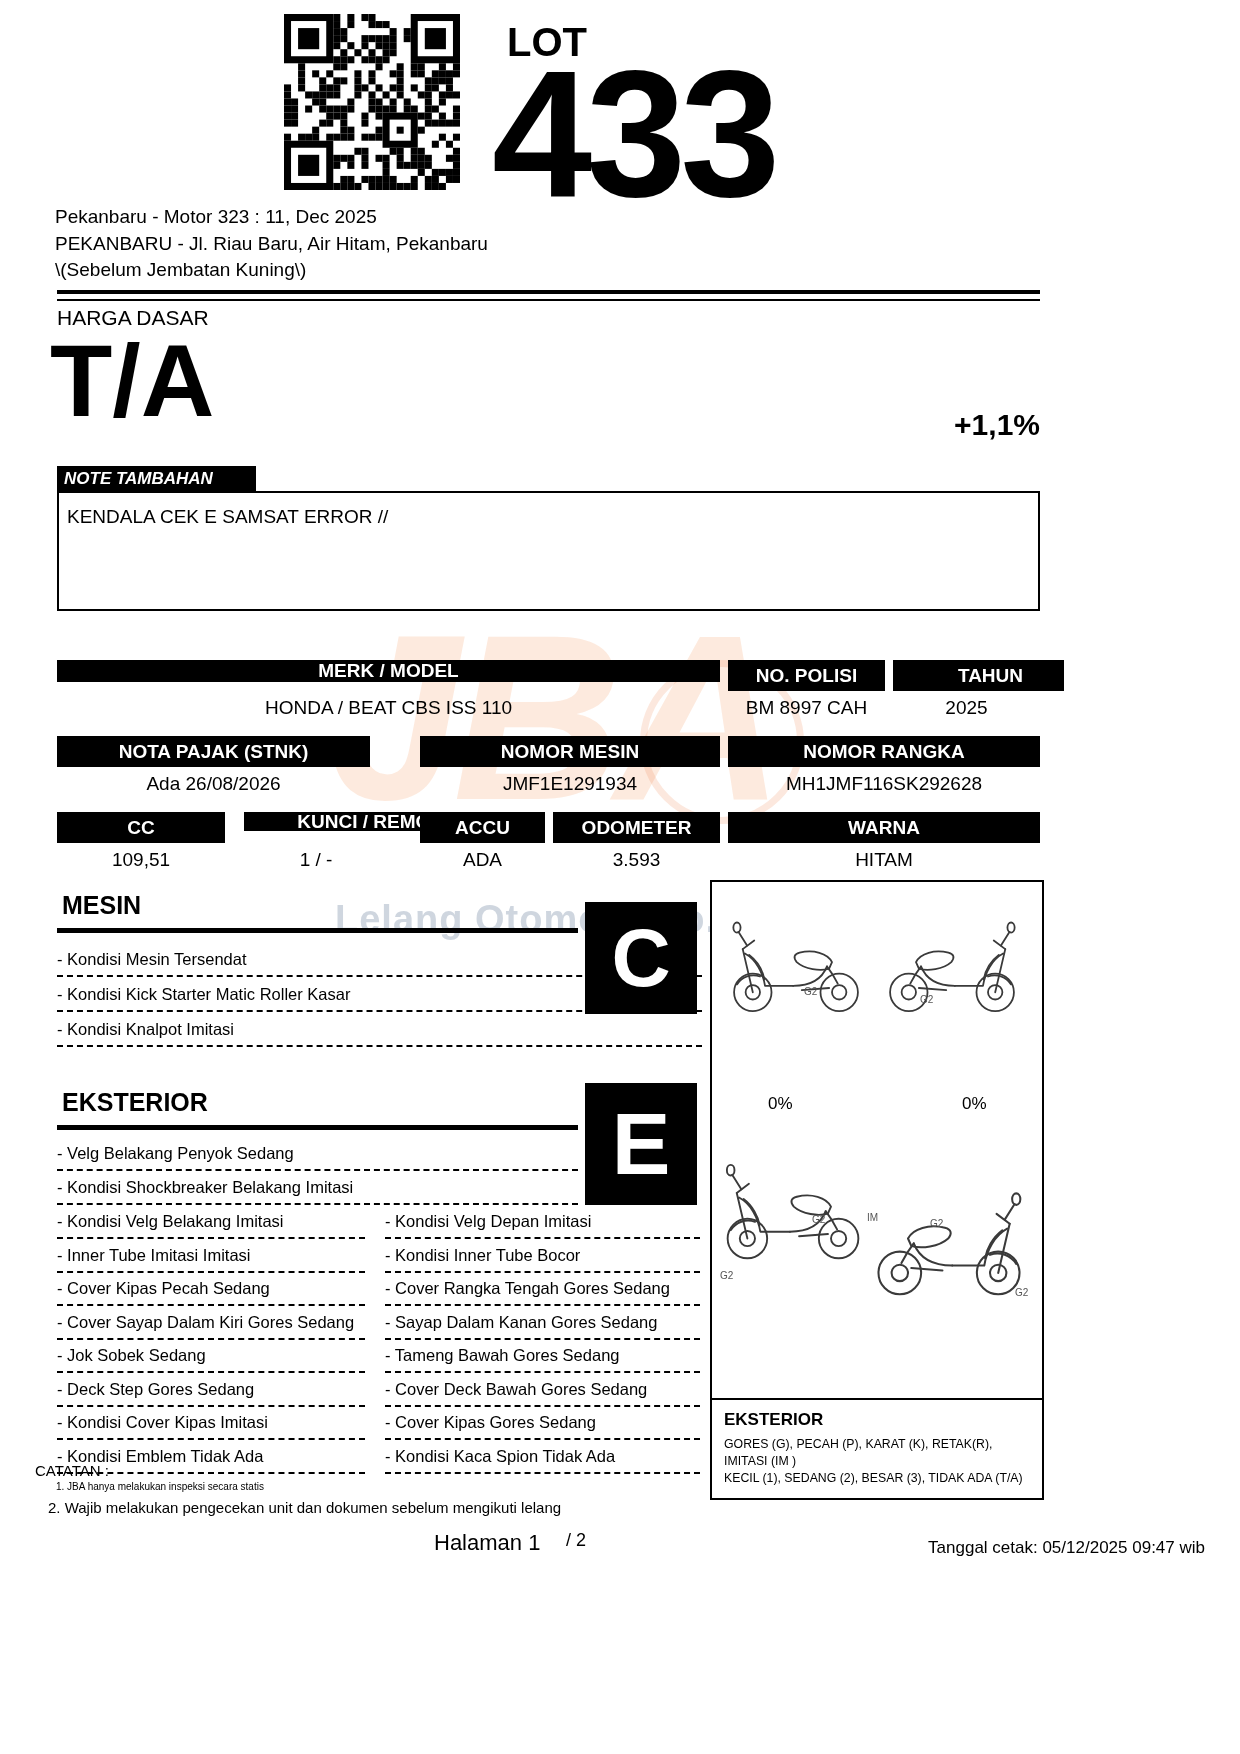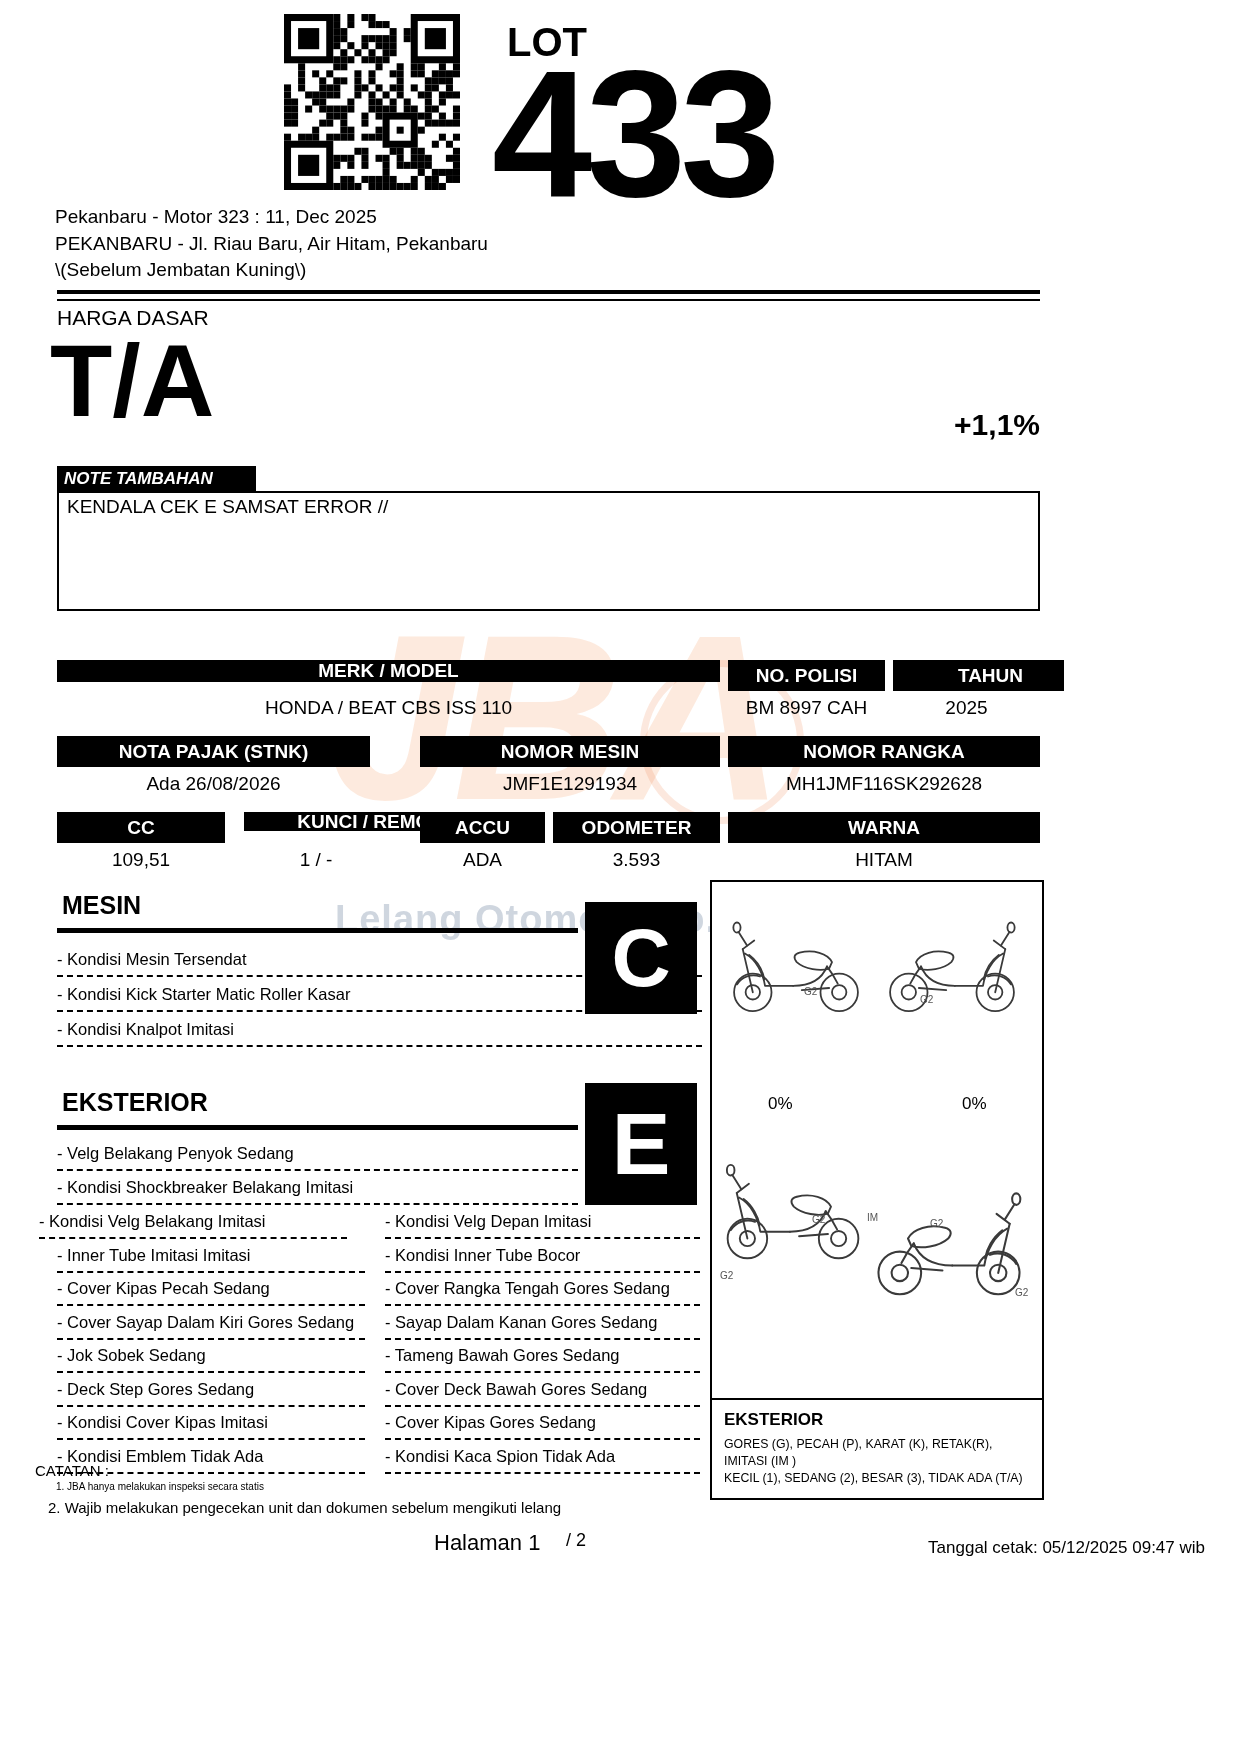--- a/index.html
+++ b/index.html
@@ -321,21 +321,21 @@
   </div>
 
   <div class="abs z2" style="left:57px;top:290px;width:983px;height:5px;border-top:4px solid #000;border-bottom:2px solid #000;"></div>
 
   <div class="abs z2" style="left:57px;top:306px;font-size:21px;">HARGA DASAR</div>
   <div class="abs z2" style="left:50px;top:330px;font-size:102px;font-weight:bold;line-height:1;">T/A</div>
   <div class="abs z2" style="left:57px;top:408px;width:983px;text-align:right;font-size:30px;font-weight:bold;">+1,1%</div>
 
   <div class="abs bar" style="left:57px;top:466px;width:192px;height:25px;justify-content:flex-start;padding-left:7px;font-size:17px;font-style:italic;">NOTE TAMBAHAN</div>
   <div class="abs z2" style="left:57px;top:491px;width:979px;height:116px;border:2px solid #000;background:#fff;">
-    <div style="padding:3px 8px;font-size:19px;">KENDALA CEK E SAMSAT ERROR //</div>
+    <div style="padding:13px 8px;font-size:19px;">KENDALA CEK E SAMSAT ERROR //</div>
   </div>
 
   <div class="abs bar" style="left:57px;top:660px;width:663px;height:22px;">MERK / MODEL</div>
   <div class="abs bar" style="left:728px;top:660px;width:157px;height:31px;">NO. POLISI</div>
   <div class="abs bar" style="left:893px;top:660px;width:147px;height:31px;padding-left:24px;">TAHUN</div>
   <div class="abs val" style="left:57px;top:694px;width:663px;height:28px;">HONDA / BEAT CBS ISS 110</div>
   <div class="abs val" style="left:728px;top:694px;width:157px;height:28px;">BM 8997 CAH</div>
   <div class="abs val" style="left:893px;top:694px;width:147px;height:28px;">2025</div>
 
   <div class="abs bar" style="left:57px;top:736px;width:313px;height:31px;">NOTA PAJAK (STNK)</div>
@@ -363,21 +363,21 @@
   <div class="abs dashrow" style="left:57px;top:979px;width:645px;height:31px;">- Kondisi Kick Starter Matic Roller Kasar</div>
   <div class="abs dashrow" style="left:57px;top:1014px;width:645px;height:31px;">- Kondisi Knalpot Imitasi</div>
 
   <div class="abs section-title" style="left:62px;top:1088px;">EKSTERIOR</div>
   <div class="abs section-rule" style="left:57px;top:1125px;width:521px;"></div>
   <div class="abs grade-box" style="left:585px;top:1083px;width:112px;height:122px;font-size:88px;">E</div>
 
   <div class="abs dashrow" style="left:57px;top:1138px;width:521px;height:31px;">- Velg Belakang Penyok Sedang</div>
   <div class="abs dashrow" style="left:57px;top:1172px;width:521px;height:31px;">- Kondisi Shockbreaker Belakang Imitasi</div>
 
-  <div class="abs dashrow" style="left:39px;top:1206px;width:308px;height:31px;">- Kondisi Velg Belakang Imitasi</div>
+  <div class="abs dashrow" style="left:57px;top:1206px;width:308px;height:31px;">- Kondisi Velg Belakang Imitasi</div>
   <div class="abs dashrow" style="left:385px;top:1206px;width:315px;height:31px;">- Kondisi Velg Depan Imitasi</div>
   <div class="abs dashrow" style="left:57px;top:1240px;width:308px;height:31px;">- Inner Tube Imitasi Imitasi</div>
   <div class="abs dashrow" style="left:385px;top:1240px;width:315px;height:31px;">- Kondisi Inner Tube Bocor</div>
   <div class="abs dashrow" style="left:57px;top:1273px;width:308px;height:31px;">- Cover Kipas Pecah Sedang</div>
   <div class="abs dashrow" style="left:385px;top:1273px;width:315px;height:31px;">- Cover Rangka Tengah Gores Sedang</div>
   <div class="abs dashrow" style="left:57px;top:1307px;width:308px;height:31px;">- Cover Sayap Dalam Kiri Gores Sedang</div>
   <div class="abs dashrow" style="left:385px;top:1307px;width:315px;height:31px;">- Sayap Dalam Kanan Gores Sedang</div>
   <div class="abs dashrow" style="left:57px;top:1340px;width:308px;height:31px;">- Jok Sobek Sedang</div>
   <div class="abs dashrow" style="left:385px;top:1340px;width:315px;height:31px;">- Tameng Bawah Gores Sedang</div>
   <div class="abs dashrow" style="left:57px;top:1374px;width:308px;height:31px;">- Deck Step Gores Sedang</div>

